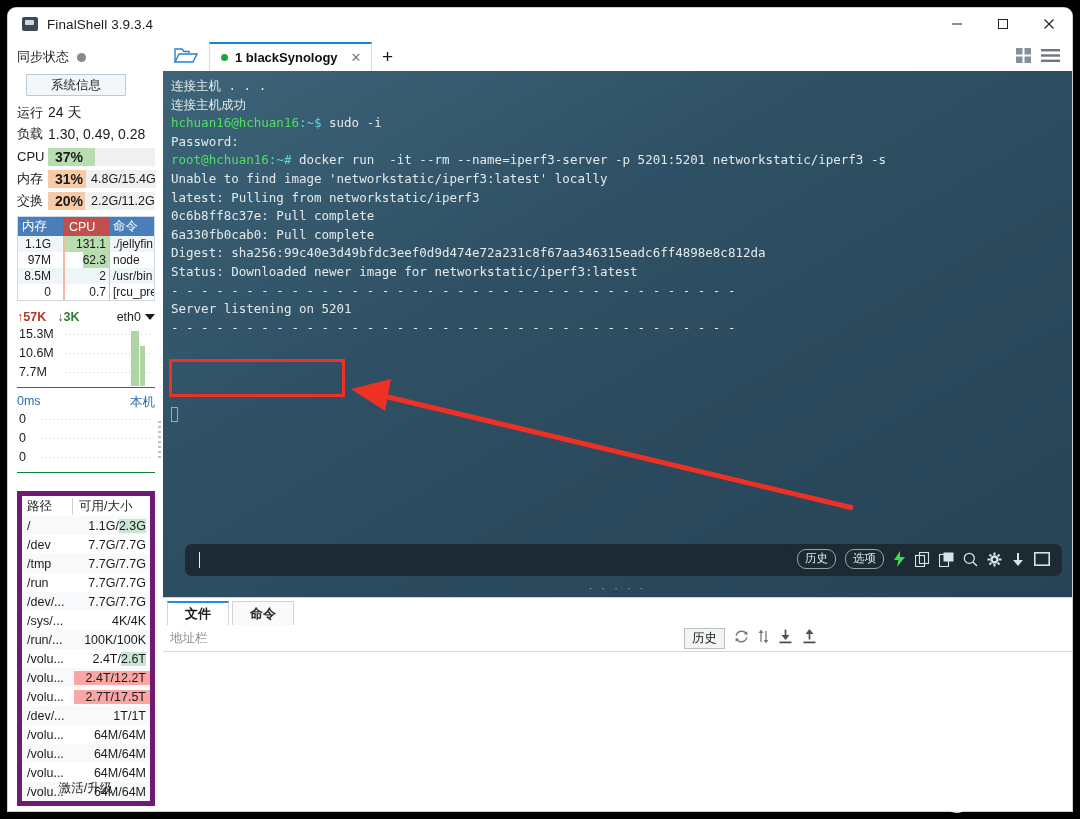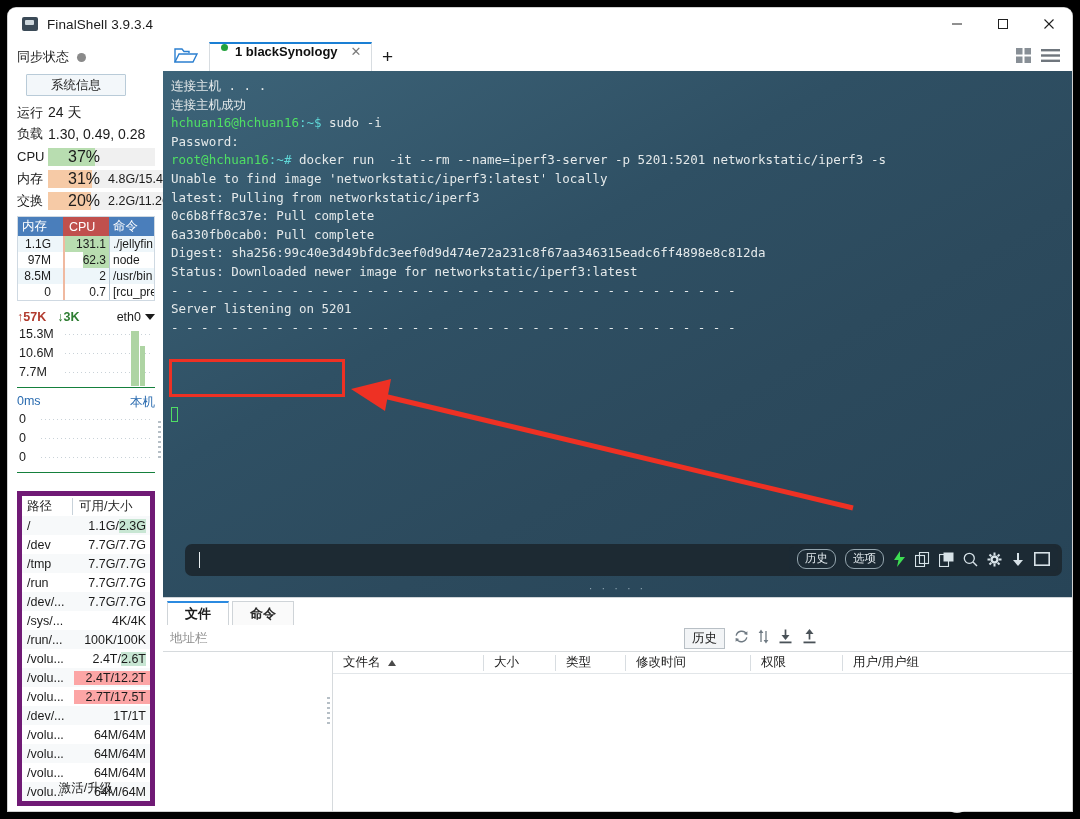--- a/index.html
+++ b/index.html
@@ -74,21 +74,21 @@
     display: flex; align-items: center; height: 19px;
     margin: 3px 8px 0 9px;
   }
   .meter-name { width: 31px; font-size: 13px; flex: none; }
   .meter-track {
     position: relative; flex: 1; height: 18px; background: #f0f0f0;
     display: flex; align-items: center;
   }
   .meter-fill { position: absolute; left: 0; top: 0; bottom: 0; }
   .meter-pct {
-    position: relative; font-size: 16px; padding-left: 20px; color: #1b1b1b;
+    position: relative; font-size: 14px; padding-left: 7px; color: #1b1b1b; font-weight: bold;
   }
   .meter-extra {
     position: relative; font-size: 12.5px; margin-left: 8px; color: #1b1b1b;
   }
 
   
   #proc {
     margin: 6px 8px 0 9px; border: 1px solid #cfd9e2;
     font-size: 12.5px; background: #fff;
   }
@@ -188,21 +188,21 @@
   
   #tabstrip {
     position: relative; height: 31px; background: #ffffff;
     display: flex; align-items: flex-end;
   }
   #folder-btn {
     width: 46px; height: 31px; display: flex; align-items: center;
     justify-content: center;
   }
   .tab {
-    height: 29px; display: flex; padding: 0 9px 0 11px;
+    height: 29px; display: flex; align-items: center; padding: 0 9px 0 11px;
     background: #ffffff; border: 1px solid #d8dde1; border-bottom: none;
     font-size: 13px; color: #101010; font-weight: bold;
     border-top: 2px solid #1a7fd4; position: relative; gap: 7px;
   }
   .tab-dot {
     width: 7px; height: 7px; border-radius: 50%; background: #23a23d;
   }
   .tab-close { font-size: 13px; color: #7b7b7b; font-weight: normal; margin-left: 6px; }
   #newtab {
     width: 32px; height: 29px; display: flex; align-items: center;
@@ -664,48 +664,20 @@
             </span>
             <span>
               <svg width="15" height="15" viewBox="0 0 15 15">
                   <line x1="7.5" y1="3" x2="7.5" y2="10.5" stroke="#4a5258" stroke-width="1.7"></line>
                   <polygon points="3.5,5 11.5,5 7.5,0" fill="#4a5258"></polygon>
                   <rect x="1.5" y="12.5" width="12" height="1.8" fill="#4a5258"></rect>
                 </svg>
             </span>
           </span>
         </div>
-        <div id="file-body">
-          <div id="file-tree">
-            <div id="tree-scroll"></div>
-          </div>
-          <div id="file-list">
-            <div id="fl-head">
-                <div class="flh" style="width: 150px;">
-                  <span>文件名</span>
-                  <i class="sort-asc"></i>
-                </div>
-                <div class="flh" style="width: 72px;">
-                  <span>大小</span>
-                </div>
-                <div class="flh" style="width: 70px;">
-                  <span>类型</span>
-                </div>
-                <div class="flh" style="width: 125px;">
-                  <span>修改时间</span>
-                </div>
-                <div class="flh" style="width: 92px;">
-                  <span>权限</span>
-                </div>
-                <div class="flh" style="width: 120px;">
-                  <span>用户/用户组</span>
-                </div>
-              </div>
-          </div>
-        </div>
       </div>
     </div>
   </div>
 
   <div id="watermark">
     <span id="wm-circle">值</span>
     <span>什么值得买</span>
   </div>
 </div>
 

